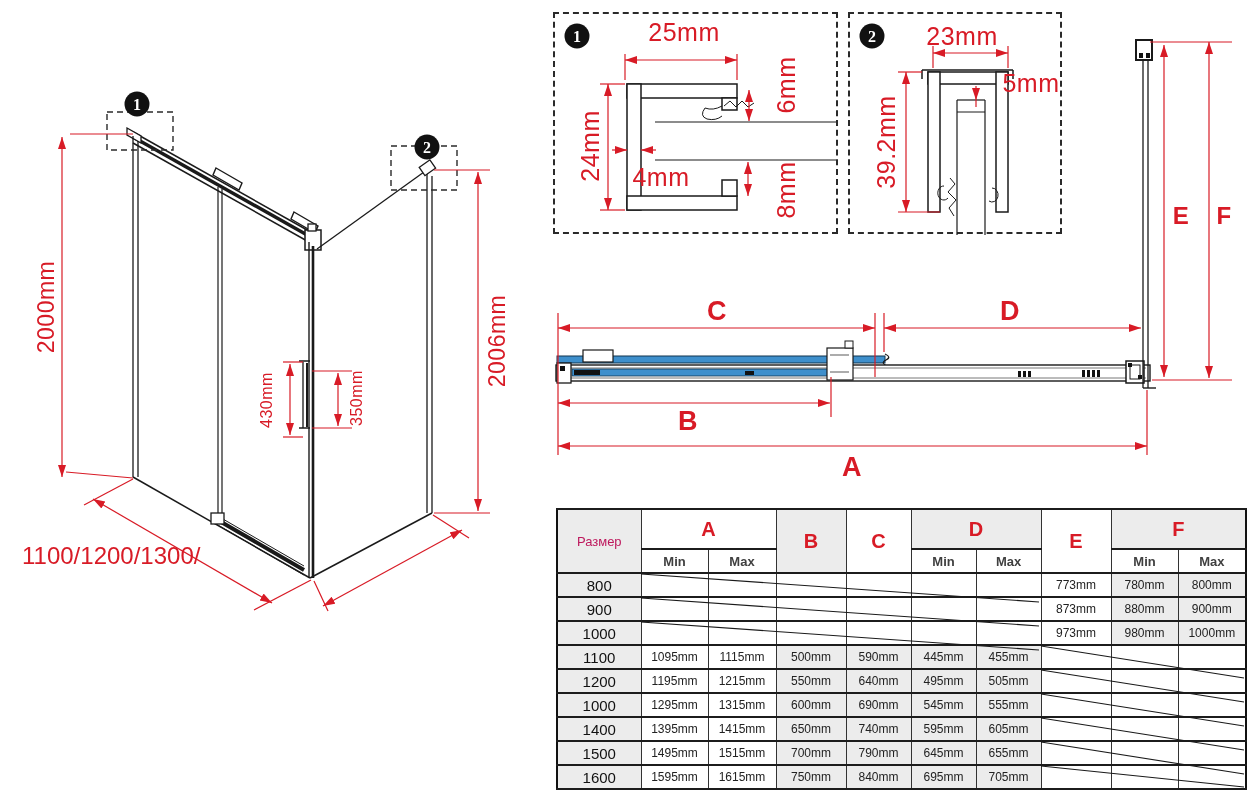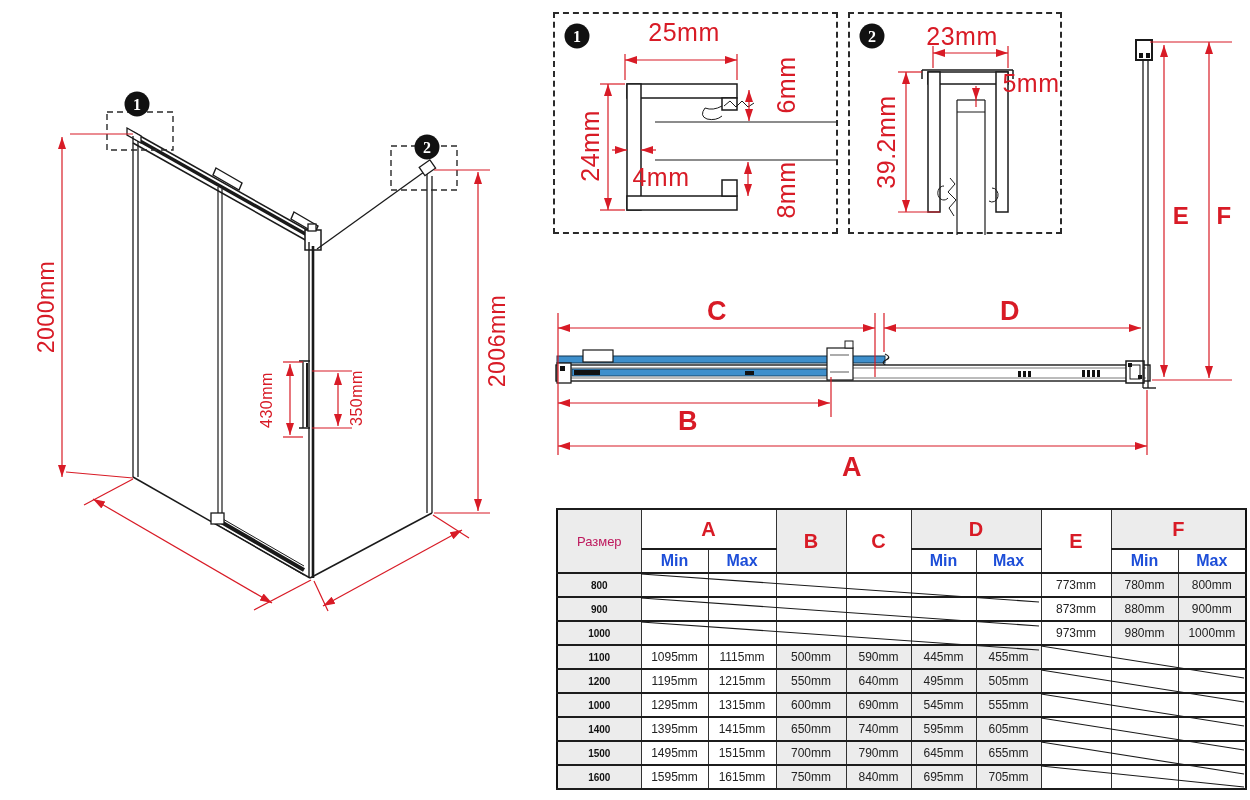--- a/index.html
+++ b/index.html
@@ -37,23 +37,23 @@
   
   #size-table-wrap{position:absolute;left:556px;top:508px;width:689px;}
   table{border-collapse:collapse;table-layout:fixed;width:689px;background:#fff;}
   th,td{border-left:1px solid #333;border-right:1px solid #333;
         border-top:2px solid #1c1c1c;border-bottom:2px solid #1c1c1c;
         text-align:center;vertical-align:middle;padding:0;overflow:hidden;
         font-size:12px;color:#222;font-weight:normal;background:#fff;}
   table{border:2px solid #111;}
   .grey{background:var(--grey);}
   .hletter{color:var(--red);font-weight:bold;font-size:20px;}
-  .minmax{font-weight:bold;font-size:16px;color:#1d4ed8;}
+  .minmax{font-weight:bold;font-size:13px;color:#404040;}
   .sizename{font-size:13px;color:#be185d;}
-  .rowsize{font-weight:bold;font-size:10px;color:#111;}
+  .rowsize{font-weight:normal;font-size:15px;color:#111;}
   tr.h1{height:40px;} tr.h2{height:24px;} tr.d{height:24px;}
 </style>
 </head>
 <body>
 <div id="canvas">
 
 <div class="detail-box" style="left:553px;top:12px;width:285px;height:222px;"></div>
 <div class="detail-box" style="left:848px;top:12px;width:214px;height:222px;"></div>
 
 <div id="size-table-wrap">
@@ -400,20 +400,21 @@
 <div class="badge" style="left:137px;top:104px;">1</div>
 <div class="badge" style="left:427px;top:147px;">2</div>
 <div class="badge" style="left:577px;top:36px;">1</div>
 <div class="badge" style="left:872px;top:36px;">2</div>
 
 <div class="lbl rot iso-h" style="left:46px;top:307px;">2000mm</div>
 <div class="lbl rot iso-h" style="left:497px;top:341px;">2006mm</div>
 <div class="lbl rot sm" style="left:267px;top:400px;">430mm</div>
 <div class="lbl rot sm" style="left:357px;top:398px;">350mm</div>
 <div class="lbl-block" style="left:22px;top:541px;">
+  <div>1100/1200/1300/</div>
 </div>
 
 <div class="lbl" style="left:684px;top:32px;">25mm</div>
 <div class="lbl rot" style="left:590px;top:146px;">24mm</div>
 <div class="lbl" style="left:661px;top:177px;">4mm</div>
 <div class="lbl rot" style="left:786px;top:85px;">6mm</div>
 <div class="lbl rot" style="left:786px;top:190px;">8mm</div>
 
 <div class="lbl" style="left:962px;top:36px;">23mm</div>
 <div class="lbl" style="left:1031px;top:83px;">5mm</div>

